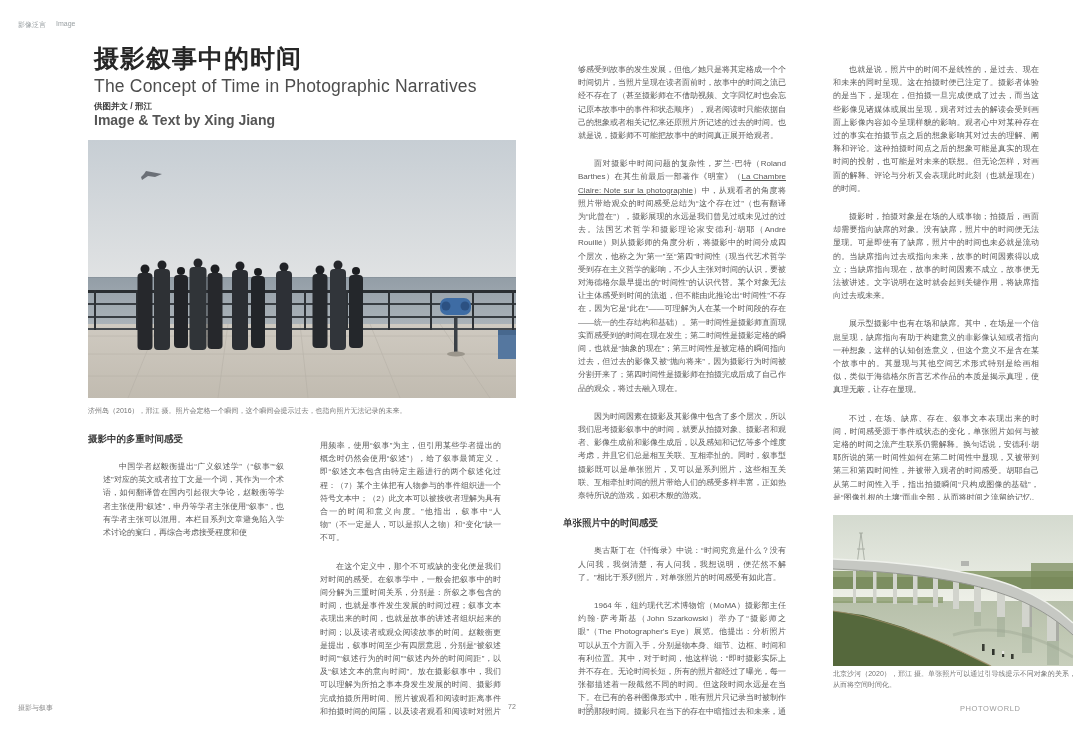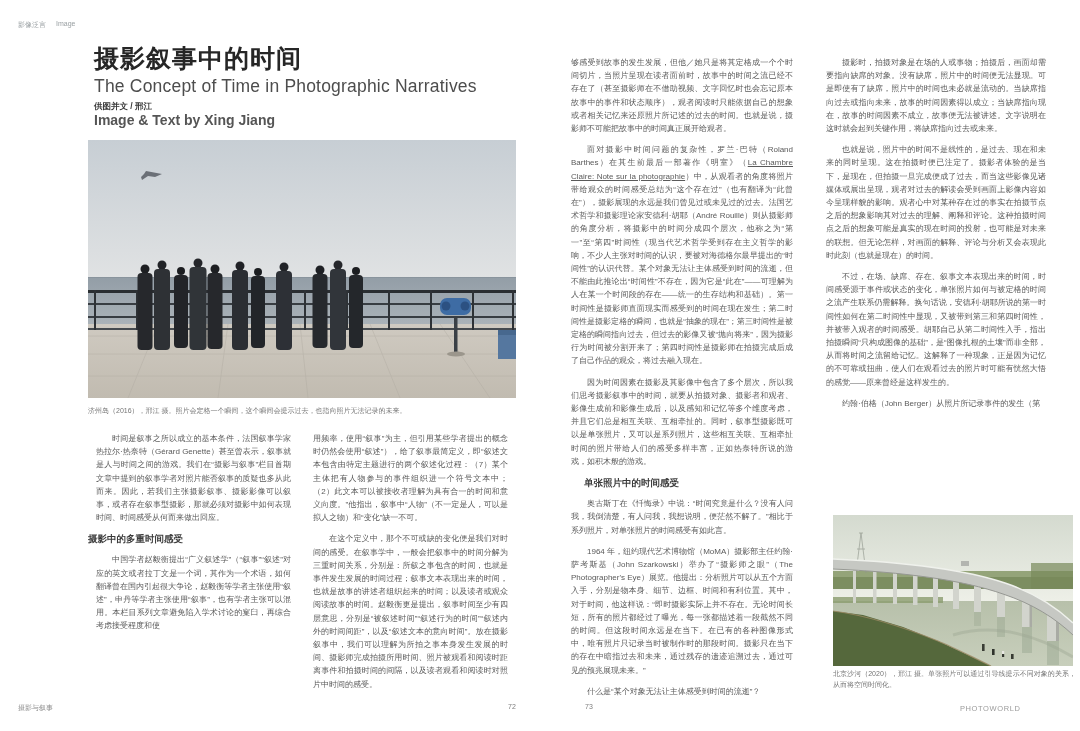--- a/index.html
+++ b/index.html
@@ -12,24 +12,24 @@
   .title-en{top:76px;left:94px;font-size:17.5px;color:#4d4d4d;letter-spacing:.2px;}
   .byline-zh{top:101px;left:94px;font-size:8.5px;font-weight:bold;color:#3a3a3a;}
   .byline-en{top:112px;left:94px;font-size:14px;font-weight:700;color:#555;}
   
   .photo1{top:140px;left:88px;width:428px;height:258px;}
   .cap1{top:406px;left:88px;width:434px;font-size:7px;color:#757575;line-height:10px;}
   .photo2{top:515px;left:833px;width:240px;height:151px;}
   .cap2{top:669px;left:833px;width:243px;font-size:7px;color:#757575;line-height:10.5px;text-align:justify;}
   
   .col{position:absolute;font-size:8px;line-height:13.2px;color:#5a5a5a;text-align:justify;overflow:hidden;}
-  .col p{margin:8px;}
+  .col p{margin:15px;}
   .col p.ind{text-indent:2em;}
   .col-h{font-weight:bold;color:#3b3b3b;font-size:9.5px;margin:9px 0 6px;line-height:12px;}
-  .col-h.shift{margin-left:21px;}
+  .col-h.shift{}
   .book{text-decoration:underline;}
   #col1{top:424px;left:88px;width:211px;height:292px;}
   #col2{top:424px;left:305px;width:211px;height:292px;}
   #colA{top:48px;left:563px;width:238px;height:668px;}
   #colB{top:48px;left:818px;width:236px;height:452px;}
   
   .foot{font-size:7px;color:#8e8e8e;}
   .f-left-label{top:703px;left:18px;}
   .f-left-page{top:703px;left:508px;color:#7d7d7d;}
   .f-right-page{top:703px;left:585px;color:#7d7d7d;}
@@ -151,41 +151,41 @@
       <rect x="352" y="158" width="31" height="17" rx="7" fill="#3e6ca4"></rect>
       <circle cx="358" cy="166" r="4.5" fill="#2c5182"></circle>
         <circle cx="377" cy="166" r="4.5" fill="#2c5182"></circle>
     </g>
     <rect x="410" y="190" width="18" height="29" fill="#55779f"></rect>
     <rect x="410" y="190" width="18" height="5" fill="#47688e"></rect>
   </svg>
   <div class="abs cap1">济州岛（2016），邢江 摄。照片会定格一个瞬间，这个瞬间会提示过去，也指向照片无法记录的未来。</div>
 
   <div class="col" id="col1">
-    <p class="ind">时间是叙事之所以成立的基本条件，法国叙事学家热拉尔·热奈特（Gérard Genette）甚至曾表示，叙事就是人与时间之间的游戏。我们在“摄影与叙事”栏目首期文章中提到的叙事学者对照片能否叙事的质疑也多从此而来。因此，若我们主张摄影叙事、摄影影像可以叙事，或者存在叙事型摄影，那就必须对摄影中如何表现时间、时间感受从何而来做出回应。</p>
     <div class="col-h">摄影中的多重时间感受</div>
     <p class="ind">中国学者赵毅衡提出“广义叙述学”（“叙事”“叙述”对应的英文或者拉丁文是一个词，其作为一个术语，如何翻译曾在国内引起很大争论，赵毅衡等学者主张使用“叙述”，申丹等学者主张使用“叙事”，也有学者主张可以混用。本栏目系列文章避免陷入学术讨论的窠臼，再综合考虑接受程度和使</p>
   </div>
   <div class="col" id="col2">
     <p>用频率，使用“叙事”为主，但引用某些学者提出的概念时仍然会使用“叙述”），给了叙事最简定义，即“叙述文本包含由特定主题进行的两个叙述化过程：（7）某个主体把有人物参与的事件组织进一个符号文本中；（2）此文本可以被接收者理解为具有合一的时间和意义向度。”他指出，叙事中“人物”（不一定是人，可以是拟人之物）和“变化”缺一不可。</p>
     <p class="ind">在这个定义中，那个不可或缺的变化便是我们对时间的感受。在叙事学中，一般会把叙事中的时间分解为三重时间关系，分别是：所叙之事包含的时间，也就是事件发生发展的时间过程；叙事文本表现出来的时间，也就是故事的讲述者组织起来的时间；以及读者或观众阅读故事的时间。赵毅衡更是提出，叙事时间至少有四层意思，分别是“被叙述时间”“叙述行为的时间”“叙述内外的时间间距”，以及“叙述文本的意向时间”。放在摄影叙事中，我们可以理解为所拍之事本身发生发展的时间、摄影师完成拍摄所用时间、照片被观看和阅读时距离事件和拍摄时间的间隔，以及读者观看和阅读时对照片中时间的感受。</p>
   </div>
 
   <div class="col" id="colA">
     <p>够感受到故事的发生发展，但他／她只是将其定格成一个个时间切片，当照片呈现在读者面前时，故事中的时间之流已经不存在了（甚至摄影师在不借助视频、文字回忆时也会忘记原本故事中的事件和状态顺序），观者阅读时只能依据自己的想象或者相关记忆来还原照片所记述的过去的时间。也就是说，摄影师不可能把故事中的时间真正展开给观者。</p>
     <p class="ind"><span>面对摄影中时间问题的复杂性，罗兰·巴特（Roland Barthes）在其生前最后一部著作《明室》（</span><span class="book">La Chambre Claire: Note sur la photographie</span><span>）中，从观看者的角度将照片带给观众的时间感受总结为“这个存在过”（也有翻译为“此曾在”），摄影展现的永远是我们曾见过或未见过的过去。法国艺术哲学和摄影理论家安德利·胡耶（André Rouillé）则从摄影师的角度分析，将摄影中的时间分成四个层次，他称之为“第一”至“第四”时间性（现当代艺术哲学受到存在主义哲学的影响，不少人主张对时间的认识，要被对海德格尔最早提出的“时间性”的认识代替。某个对象无法让主体感受到时间的流逝，但不能由此推论出“时间性”不存在，因为它是“此在”——可理解为人在某一个时间段的存在——统一的生存结构和基础）。第一时间性是摄影师直面现实而感受到的时间在现在发生；第二时间性是摄影定格的瞬间，也就是“抽象的现在”；第三时间性是被定格的瞬间指向过去，但过去的影像又被“抛向将来”，因为摄影行为时间被分割开来了；第四时间性是摄影师在拍摄完成后成了自己作品的观众，将过去融入现在。</span></p>
     <p class="ind">因为时间因素在摄影及其影像中包含了多个层次，所以我们思考摄影叙事中的时间，就要从拍摄对象、摄影者和观者、影像生成前和影像生成后，以及感知和记忆等多个维度考虑，并且它们总是相互关联、互相牵扯的。同时，叙事型摄影既可以是单张照片，又可以是系列照片，这些相互关联、互相牵扯时间的照片带给人们的感受多样丰富，正如热奈特所说的游戏，如积木般的游戏。</p>
     <div class="col-h shift">单张照片中的时间感受</div>
     <p class="ind">奥古斯丁在《忏悔录》中说：“时间究竟是什么？没有人问我，我倒清楚，有人问我，我想说明，便茫然不解了。”相比于系列照片，对单张照片的时间感受有如此言。</p>
     <p class="ind">1964 年，纽约现代艺术博物馆（MoMA）摄影部主任约翰·萨考斯基（John Szarkowski）举办了“摄影师之眼”（The Photographer's Eye）展览。他提出：分析照片可以从五个方面入手，分别是物本身、细节、边框、时间和有利位置。其中，对于时间，他这样说：“即时摄影实际上并不存在。无论时间长短，所有的照片都经过了曝光，每一张都描述着一段截然不同的时间。但这段时间永远是在当下。在已有的各种图像形式中，唯有照片只记录当时被制作时的那段时间。摄影只在当下的存在中暗指过去和未来，通过残存的遗迹追溯过去，通过可见的预兆展现未来。”</p>
     <p class="ind">什么是“某个对象无法让主体感受到时间的流逝”？</p>
   </div>
   <div class="col" id="colB">
+    <p class="ind">也就是说，照片中的时间不是线性的，是过去、现在和未来的同时呈现。这在拍摄时便已注定了。摄影者体验的是当下，是现在，但拍摄一旦完成便成了过去，而当这些影像见诸媒体或展出呈现，观者对过去的解读会受到画面上影像内容如今呈现样貌的影响。观者心中对某种存在过的事实在拍摄节点之后的想象影响其对过去的理解、阐释和评论。这种拍摄时间点之后的想象可能是真实的现在时间的投射，也可能是对未来的联想。但无论怎样，对画面的解释、评论与分析又会表现此时此刻（也就是现在）的时间。</p>
     <p class="ind">摄影时，拍摄对象是在场的人或事物；拍摄后，画面却需要指向缺席的对象。没有缺席，照片中的时间便无法显现。可是即使有了缺席，照片中的时间也未必就是流动的。当缺席指向过去或指向未来，故事的时间因素得以成立；当缺席指向现在，故事的时间因素不成立，故事便无法被讲述。文字说明在这时就会起到关键作用，将缺席指向过去或未来。</p>
-    <p class="ind">也就是说，照片中的时间不是线性的，是过去、现在和未来的同时呈现。这在拍摄时便已注定了。摄影者体验的是当下，是现在，但拍摄一旦完成便成了过去，而当这些影像见诸媒体或展出呈现，观者对过去的解读会受到画面上影像内容如今呈现样貌的影响。观者心中对某种存在过的事实在拍摄节点之后的想象影响其对过去的理解、阐释和评论。这种拍摄时间点之后的想象可能是真实的现在时间的投射，也可能是对未来的联想。但无论怎样，对画面的解释、评论与分析又会表现此时此刻（也就是现在）的时间。</p>
+    <p class="ind">展示型摄影中也有在场和缺席。其中，在场是一个信息呈现，缺席指向有助于构建意义的非影像认知或者指向一种想象，这样的认知创造意义，但这个意义不是含在某个故事中的。其显现与其他空间艺术形式特别是绘画相似，类似于海德格尔所言艺术作品的本质是揭示真理，使真理无蔽，让存在显现。</p>
     <p class="ind">不过，在场、缺席、存在、叙事文本表现出来的时间，时间感受源于事件或状态的变化，单张照片如何与被定格的时间之流产生联系仍需解释。换句话说，安德利·胡耶所说的第一时间性如何在第二时间性中显现，又被带到第三和第四时间性，并被带入观者的时间感受。胡耶自己从第二时间性入手，指出拍摄瞬间“只构成图像的基础”，是“图像扎根的土壤”而非全部，从而将时间之流留给记忆。这解释了一种现象，正是因为记忆的不可靠或扭曲，使人们在观看过去的照片时可能有恍然大悟的感觉——原来曾经是这样发生的。</p>
     <p class="ind">约翰·伯格（John Berger）从照片所记录事件的发生（第</p>
   </div>
 
   <svg class="abs photo2" viewBox="0 0 240 151" preserveAspectRatio="none">
     <defs>
       <linearGradient id="sky2" x1="0" y1="0" x2="0" y2="1">
         <stop offset="0" stop-color="#d4dacf"></stop>
           <stop offset="1" stop-color="#eef0e8"></stop>
       </linearGradient>

